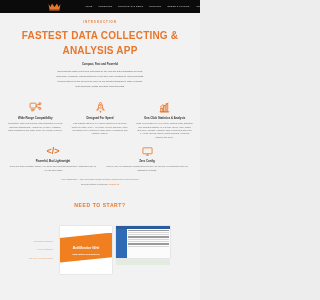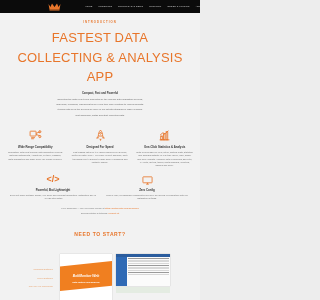--- a/index.html
+++ b/index.html
@@ -28,21 +28,21 @@
   .nav-right { margin-left:auto; display:flex; align-items:center; gap:3px;
                padding-right:2px; }
   .nav-icon { color:#cfcfcf; font-size:3px; cursor:pointer; }
   .cart-badge { background:#e8762b; color:#fff; font-size:2px; padding:0 1px;
                 border-radius:1px; }
 
   
   .intro { padding:7px 14px 4px; text-align:center; background:#f2f2f2; }
   .eyebrow { color:#e8762b; font-size:2.8px; letter-spacing:1px;
              text-transform:uppercase; font-weight:bold; margin-bottom:4px; }
-  .hero-title { color:#e8762b; font-size:13px; font-weight:normal;
+  .hero-title { color:#e8762b; font-size:10px; font-weight:bold;
                 letter-spacing:.2px; margin-bottom:5px; }
   .lead-strong { color:#333; font-weight:bold; font-size:2.7px;
                  margin-bottom:2.5px; }
   .lead { color:#666; font-size:2.4px; max-width:170px; margin:0 auto 1.5px; }
 
   
   .cards { display:flex; padding:6px 4px 2px; gap:2px; }
   .card { flex:1; text-align:center; padding:0 3px; }
   .card-icon { height:14px; display:flex; align-items:center;
                justify-content:center; margin-bottom:2px; color:#e8762b; }

